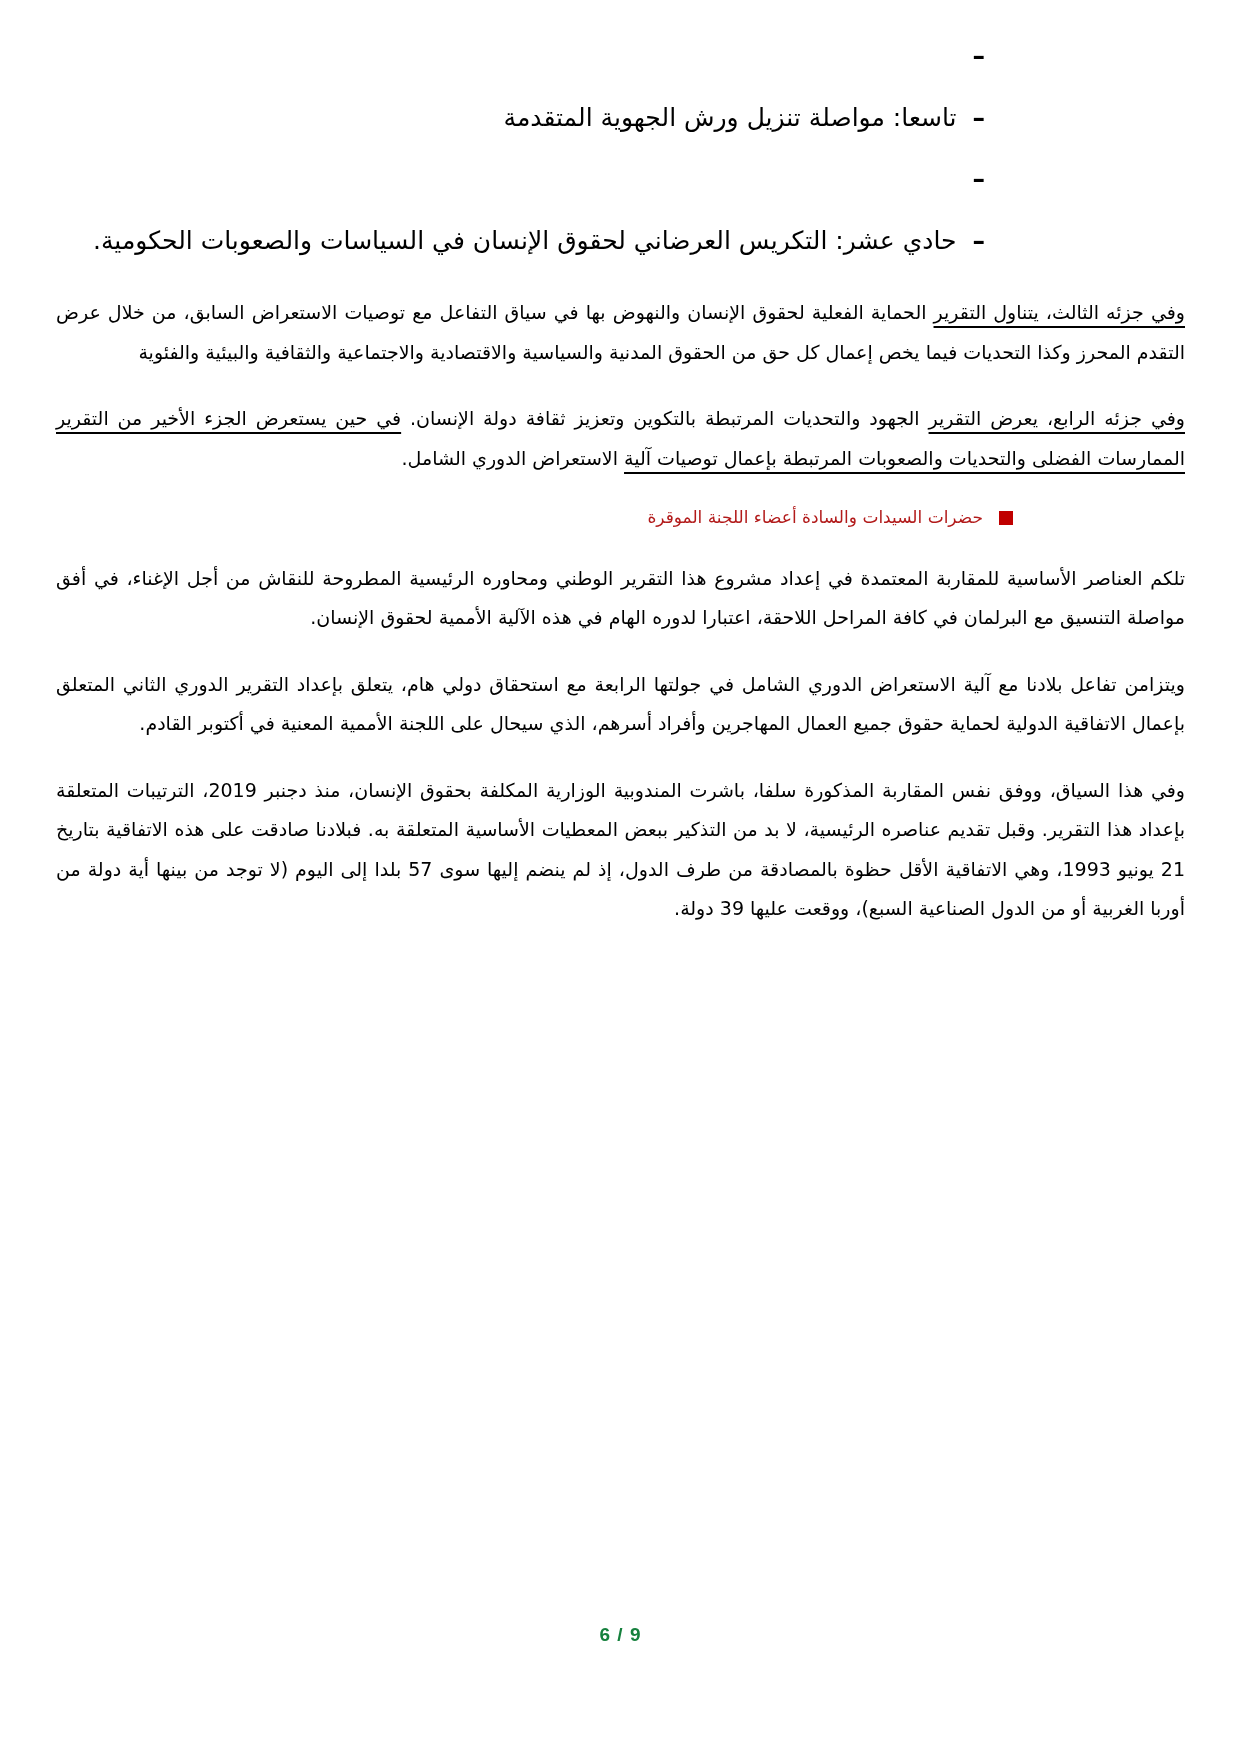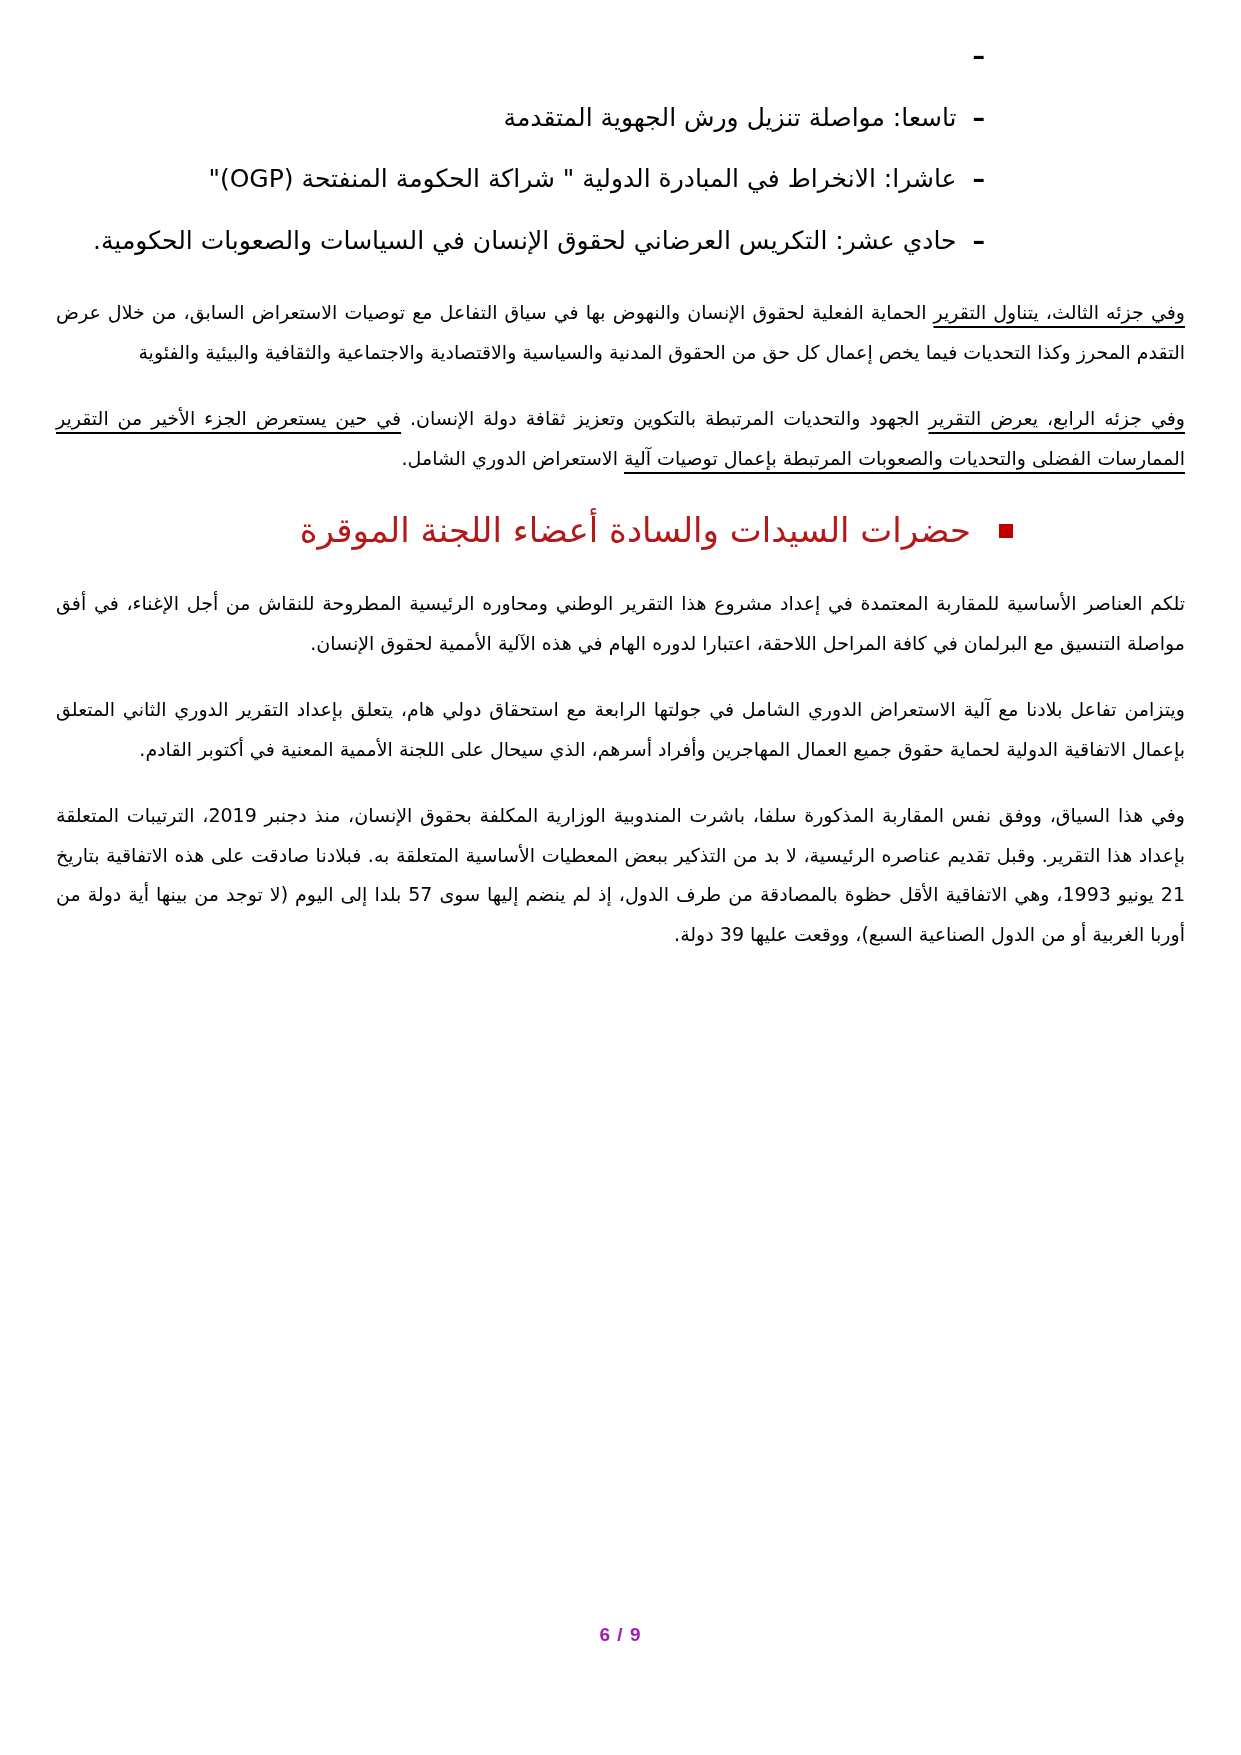--- a/index.html
+++ b/index.html
@@ -40,24 +40,24 @@
     margin: 0 0 27px 0;
   }
   .u {
     text-decoration: underline;
     text-underline-offset: 7px;
     text-decoration-thickness: 1.5px;
   }
   .heading {
     display: flex;
     align-items: center;
-    gap: 28px;
+    gap: 16px;
     padding-right: 172px;
     margin: 6px 0 28px 0;
-    font-size: 34px;
+    font-size: 17px;
     line-height: 1.5;
   }
   .sq {
     width: 14px;
     height: 14px;
     display: inline-block;
     flex: 0 0 auto;
     background: #c00000;
   }
   .heading-text { color: #b21a1a; }
@@ -65,39 +65,38 @@
     position: absolute;
     left: 0;
     right: 0;
     top: 1624px;
     text-align: center;
     direction: ltr;
     font-family: "Liberation Sans", sans-serif;
     font-weight: bold;
     font-size: 19px;
     letter-spacing: 1px;
-    color: #a21caf;
+    color: #15803d;
   }
 </style>
 </head>
 <body>
 
 <div class="page">
 
   <ul class="bullet-list">
       <li>
         <span class="dash">–</span>
       </li>
       <li>
         <span class="dash">–</span>
         <span class="item-text">تاسعا: مواصلة تنزيل ورش الجهوية المتقدمة</span>
       </li>
       <li>
         <span class="dash">–</span>
-        <span class="item-text">عاشرا: الانخراط في المبادرة الدولية " شراكة الحكومة المنفتحة (OGP)"</span>
       </li>
       <li>
         <span class="dash">–</span>
         <span class="item-text">حادي عشر: التكريس العرضاني لحقوق الإنسان في السياسات والصعوبات الحكومية.</span>
       </li>
     </ul>
 
   <p class="para"><span class="u">وفي جزئه الثالث، يتناول التقرير</span><span> الحماية الفعلية لحقوق الإنسان والنهوض بها في سياق التفاعل مع توصيات الاستعراض السابق، من خلال عرض التقدم المحرز وكذا التحديات فيما يخص إعمال كل حق من الحقوق المدنية والسياسية والاقتصادية والاجتماعية والثقافية والبيئية والفئوية</span></p>
 
   <p class="para"><span class="u">وفي جزئه الرابع، يعرض التقرير</span><span> الجهود والتحديات المرتبطة بالتكوين وتعزيز ثقافة دولة الإنسان. </span><span class="u">في حين يستعرض الجزء الأخير من التقرير الممارسات الفضلى والتحديات والصعوبات المرتبطة بإعمال توصيات آلية</span><span> الاستعراض الدوري الشامل.</span></p>

